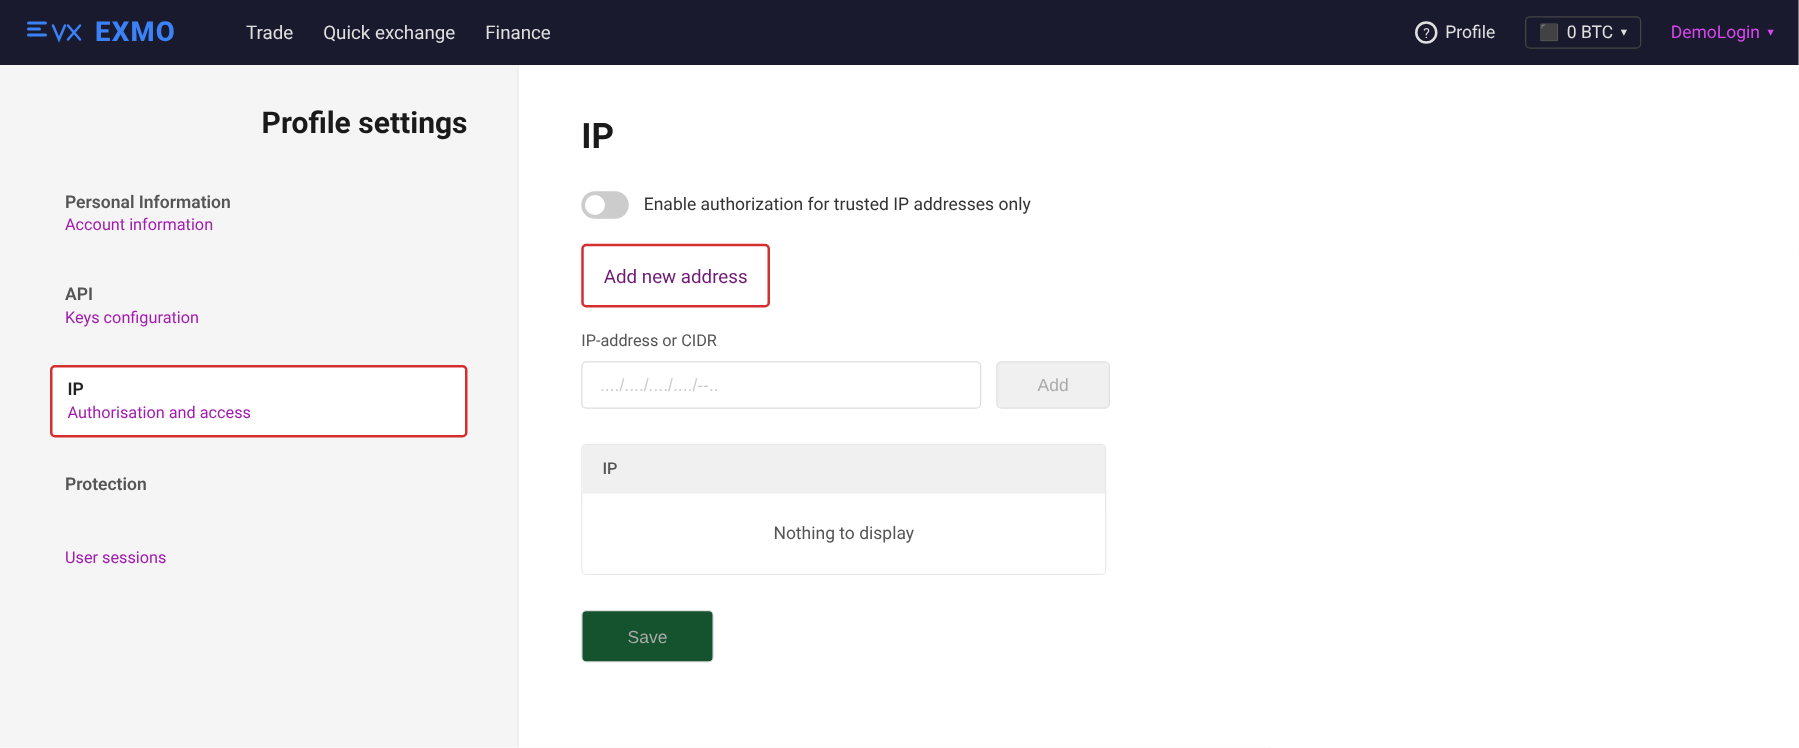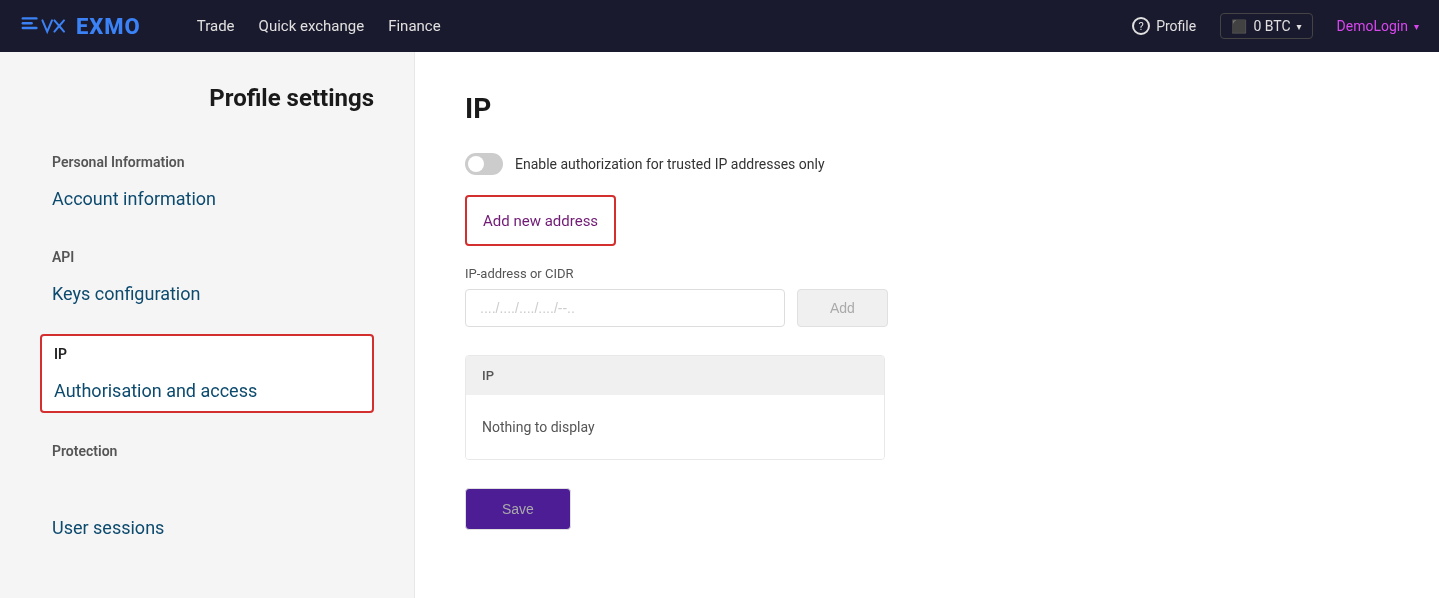--- a/index.html
+++ b/index.html
@@ -106,23 +106,23 @@
     }
     .sidebar-item-label {
       font-size: 14px;
       font-weight: 600;
       color: #555;
     }
     .sidebar-item.active .sidebar-item-label {
       color: #222;
     }
     .sidebar-item-sublabel {
-      font-size: 18px;
-      color: #0c4a6e;
-      margin-top: 18px;
+      font-size: 13px;
+      color: #a21caf;
+      margin-top: 3px;
     }
 
     
     .content {
       flex: 1;
       background: #fff;
       padding: 40px 50px;
     }
     .content-title {
       font-size: 28px;
@@ -236,29 +236,29 @@
     .ip-table-header {
       background: #f0f0f0;
       padding: 12px 16px;
       font-size: 13px;
       color: #555;
       font-weight: 500;
     }
     .ip-table-body {
       background: #fff;
       padding: 24px 16px;
-      text-align: left;
+      text-align: center;
       font-size: 14px;
       color: #555;
     }
 
     
     .save-button {
       padding: 12px 36px;
-      background: #4c1d95;
+      background: #14532d;
       border: 1px solid #e0e0e0;
       border-radius: 4px;
       font-size: 14px;
       color: #aaa;
       cursor: pointer;
     }
 
     
     .support-circle {
       width: 18px;

